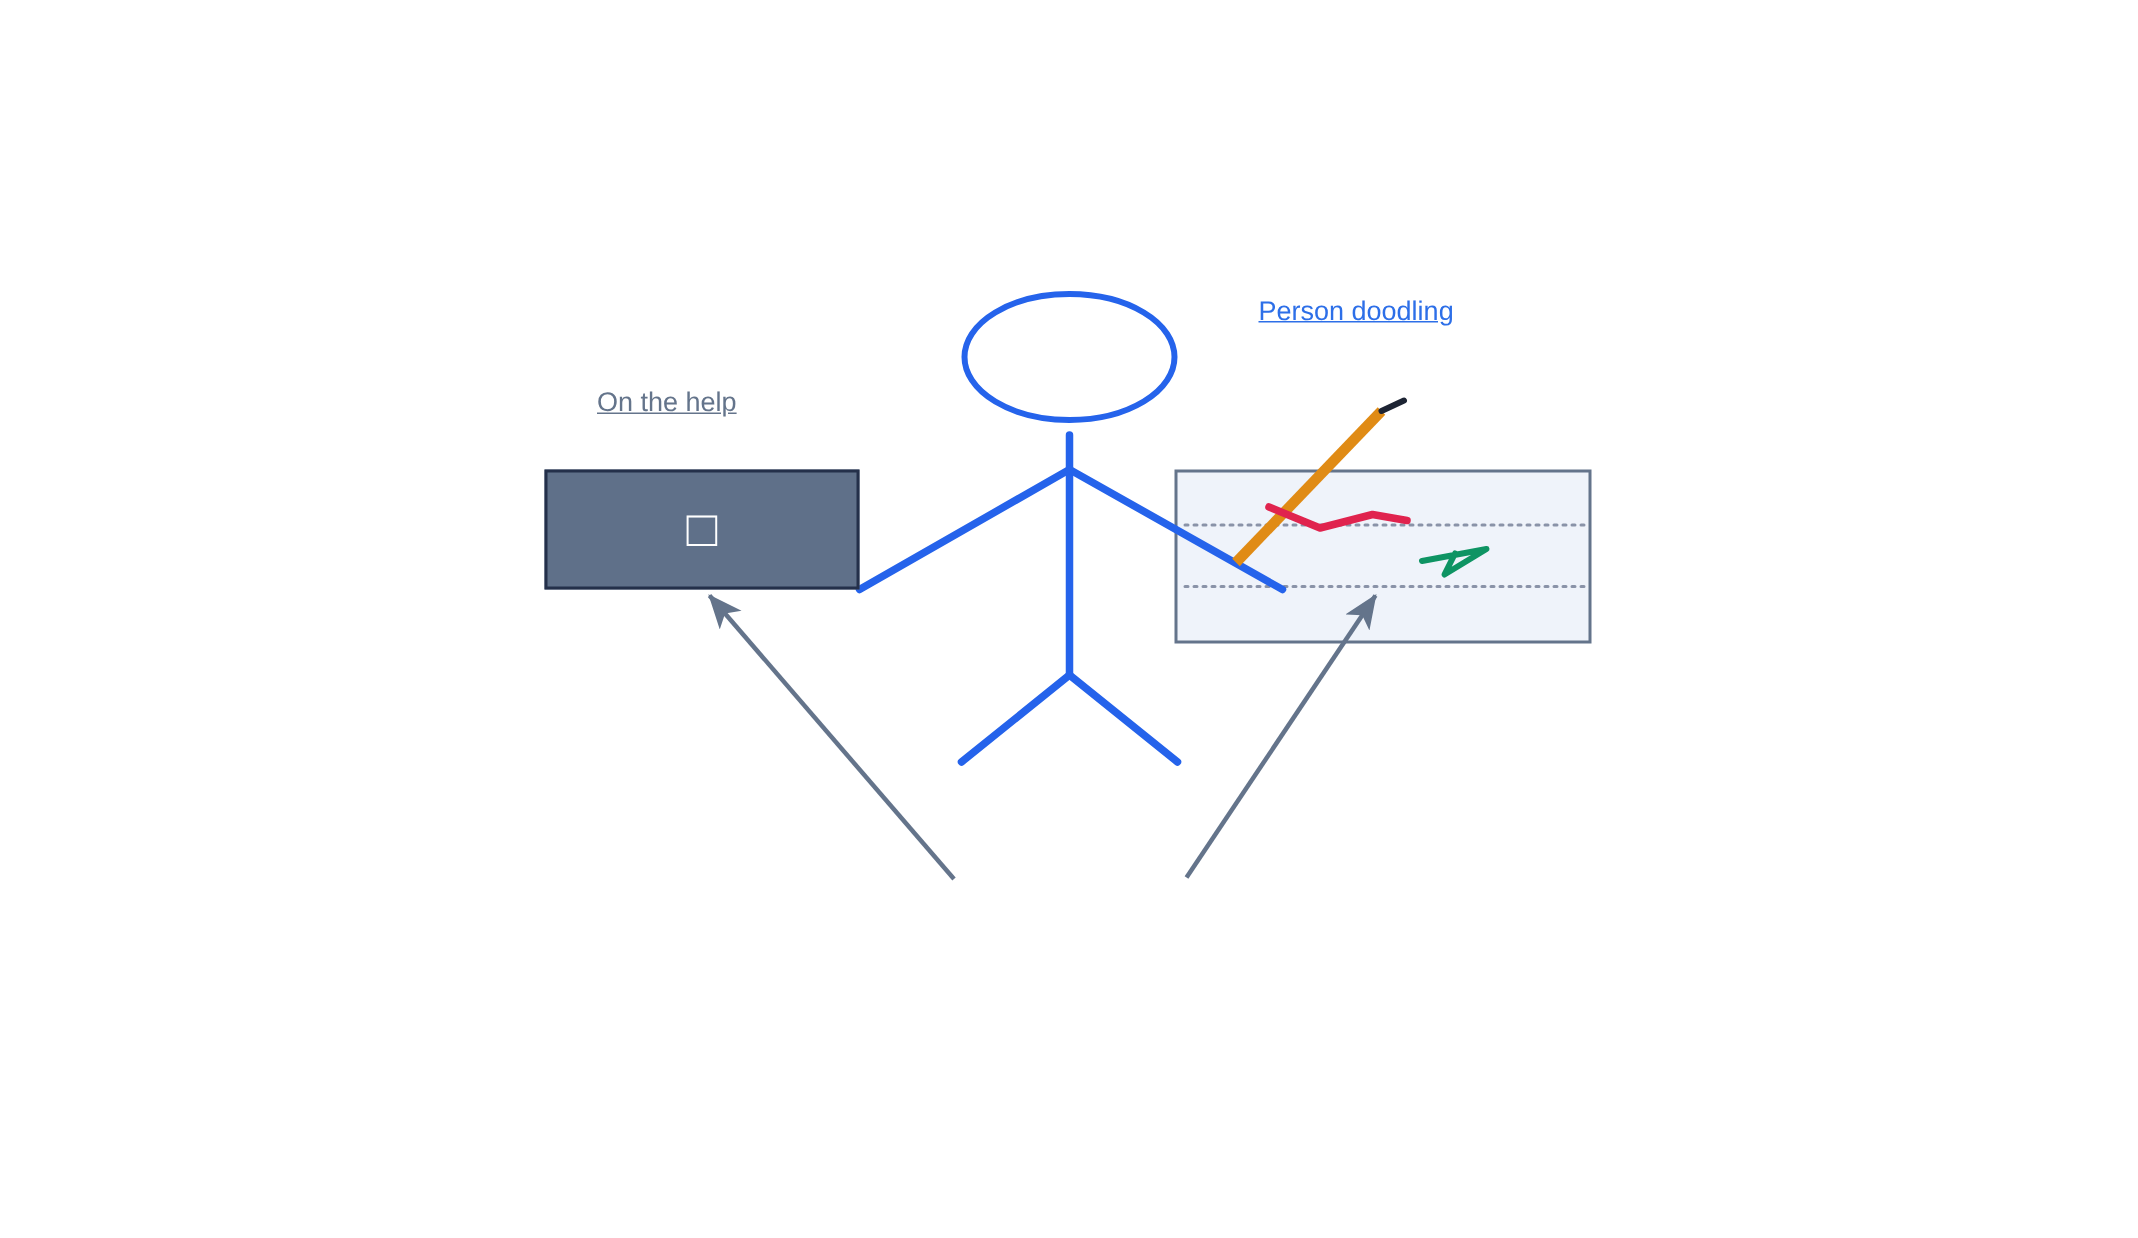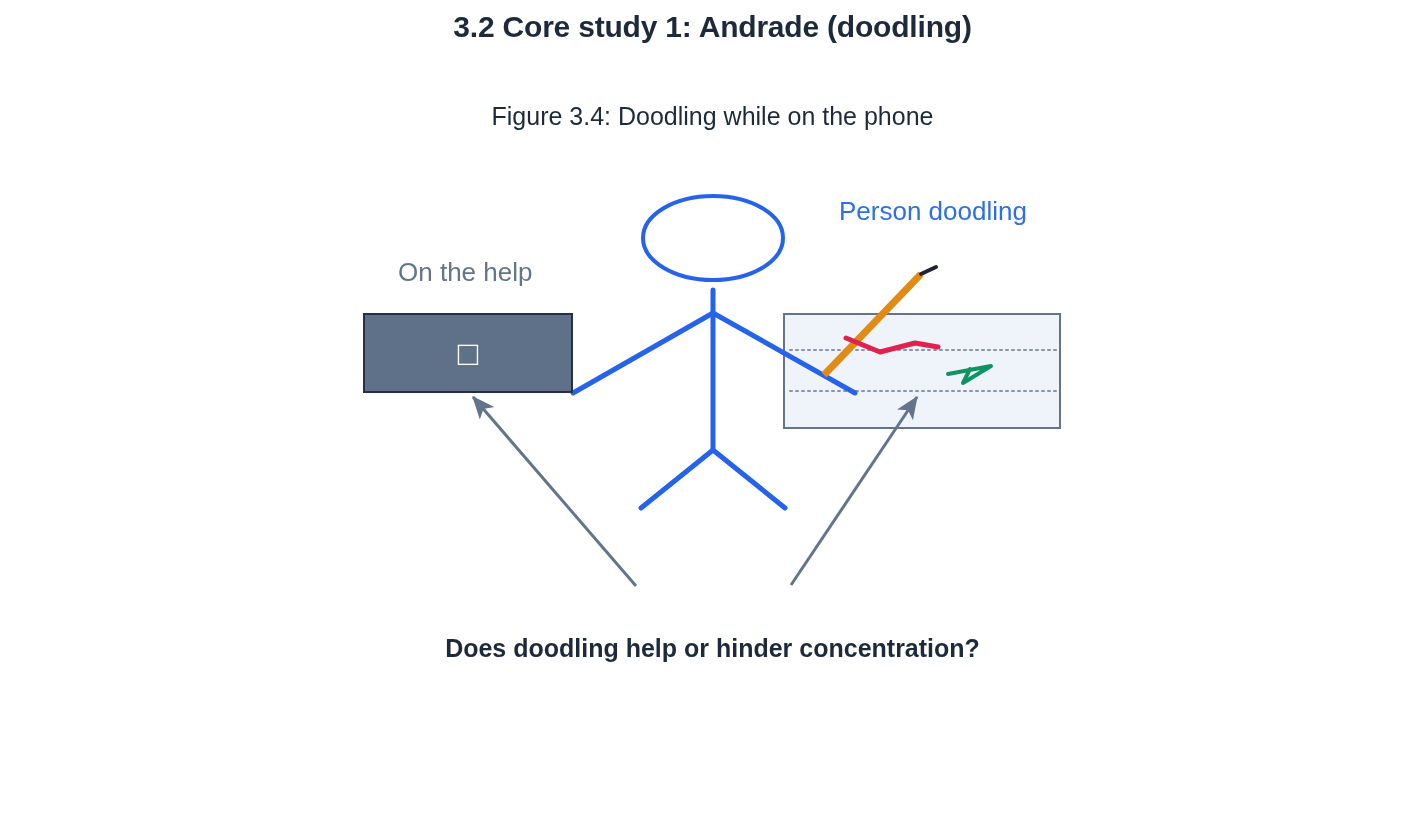--- a/index.html
+++ b/index.html
@@ -63,22 +63,23 @@
     height: 825px;
   }
   .diagram svg {
     display: block;
   }
 
   
   .label {
     position: absolute;
     white-space: nowrap;
-    font-size: 26px;
+    font-size: 18px;
     line-height: 1;
+    text-decoration: underline;
   }
   .label-phone {
     left: 398px;
     top: 259px;
     color: #64748b;
   }
   .label-doodling {
     left: 839px;
     top: 198px;
     color: #2d6fe8;
@@ -102,23 +103,21 @@
     font-size: 34px;
     line-height: 1;
     color: #ffffff;
   }
 </style>
 </head>
 <body>
 
 <div class="page">
 
-  <div class="section-title">3.2 Core study 1: Andrade (doodling)</div>
 
-  <div class="figure-caption">Figure 3.4: Doodling while on the phone</div>
 
   <div class="diagram">
     <svg width="1425" height="825" viewBox="0 0 1425 825" xmlns="http://www.w3.org/2000/svg">
 
       <rect x="784" y="314" width="276" height="114" fill="#eff3fa" stroke="#64748b" stroke-width="2"></rect>
       <line x1="790" y1="350" x2="1056" y2="350" stroke="#8a93a8" stroke-width="2" stroke-dasharray="2 4" stroke-linecap="round"></line>
       <line x1="790" y1="391" x2="1056" y2="391" stroke="#8a93a8" stroke-width="2" stroke-dasharray="2 4" stroke-linecap="round"></line>
 
       <ellipse cx="713" cy="238" rx="70" ry="42" fill="none" stroke="#2563eb" stroke-width="4"></ellipse>
 
@@ -149,15 +148,14 @@
     </svg>
   </div>
 
   <div class="phone-box">
     <span class="phone-glyph">□</span>
   </div>
 
   <div class="label label-phone">On the help</div>
   <div class="label label-doodling">Person doodling</div>
 
-  <div class="closing-question">Does doodling help or hinder concentration?</div>
 
 </div>
 
 </body></html>

